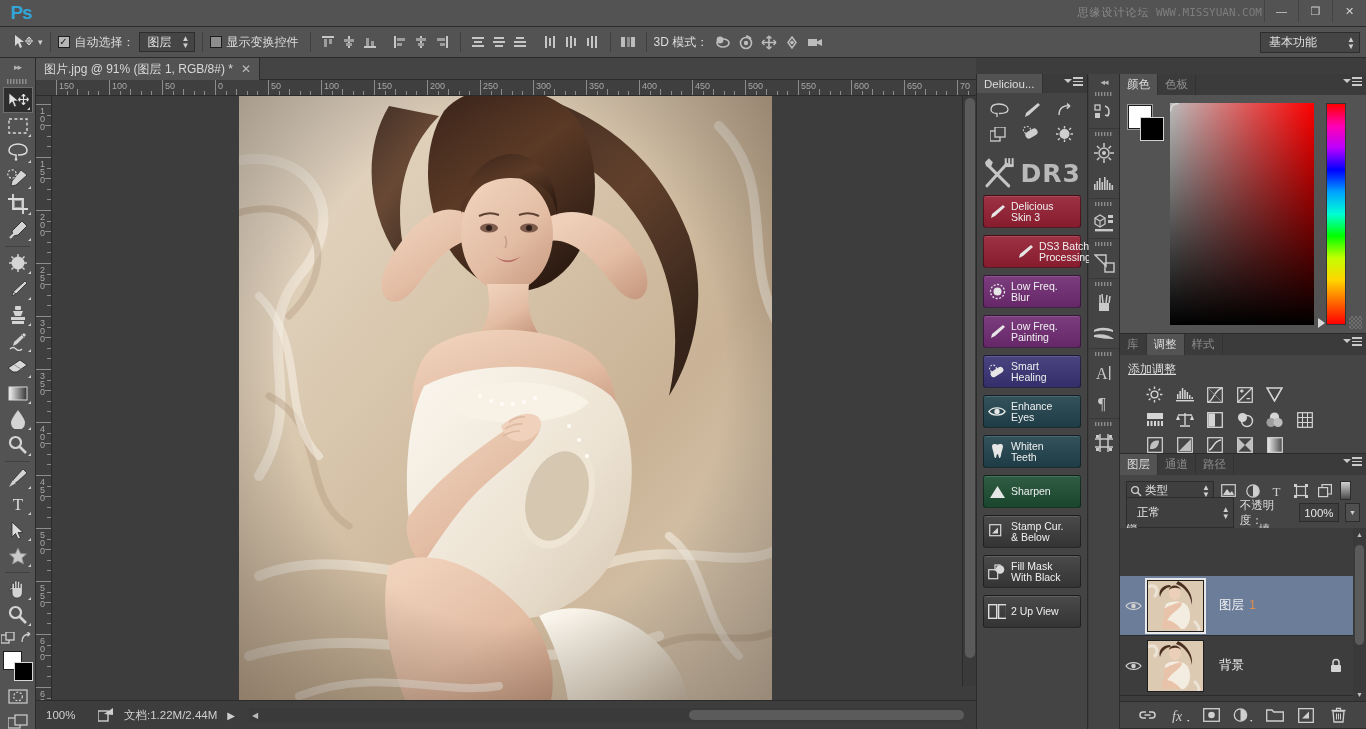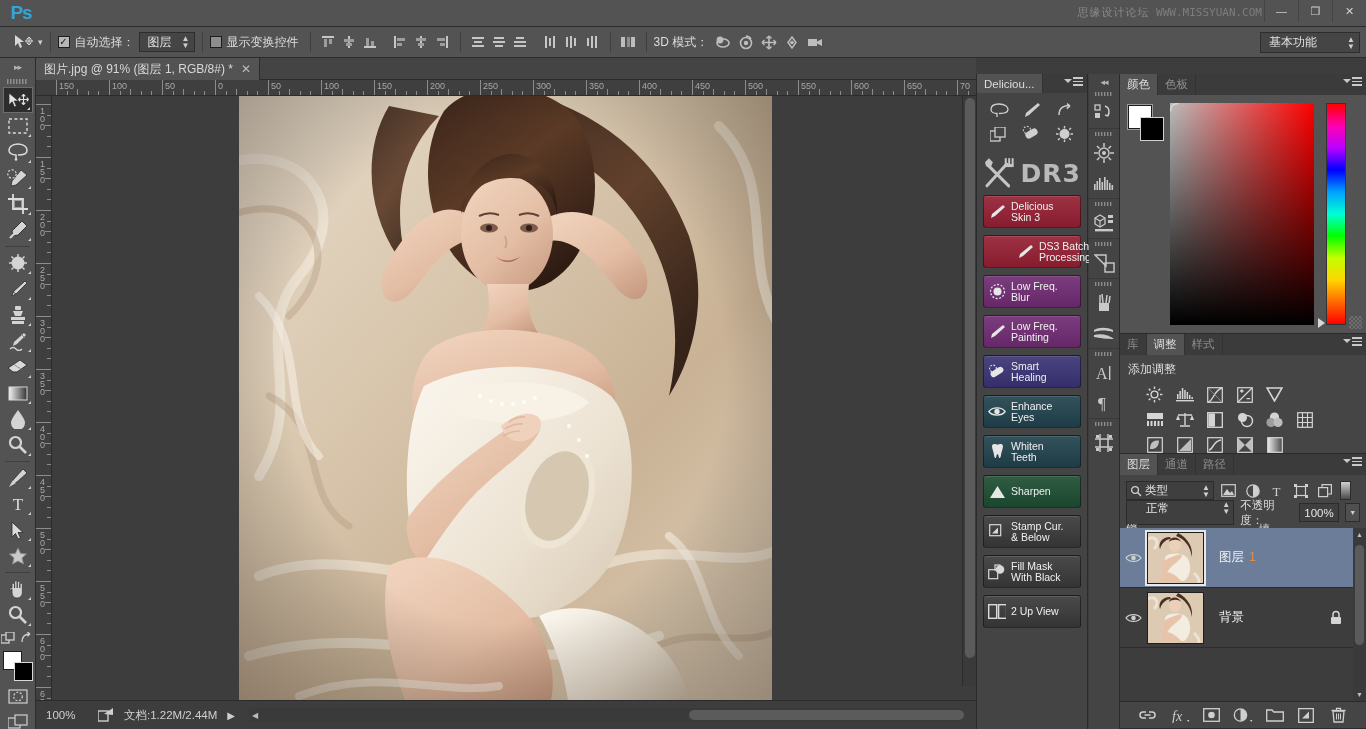--- a/index.html
+++ b/index.html
@@ -188,50 +188,50 @@
     position:absolute; left:206px; top:8px; width:20px; height:222px;
     background:linear-gradient(to bottom,#ff0000,#ff00b4,#bb00ff,#0000ff,#00a2ff,#00ffd5,#00ff00,#c3ff00,#ffd500,#ff6a00,#ff0000);
     border:1px solid #333;
   }
   .cp-huemark { position:absolute; left:198px; bottom:5px; width:0;height:0;
     border-top:5px solid transparent;border-bottom:5px solid transparent;border-left:7px solid #d8d8d8;}
   .cp-alert { position:absolute; right:4px; bottom:4px; width:13px; height:13px;
     background:repeating-conic-gradient(#6e6e6e 0 25%, #565656 0 50%) 0 0/4px 4px;}
 
   .adjpanel-body { background:#454545; height:98px; padding:6px 8px;}
-  .adj-title { font-size:12px; color:#dedede; margin-bottom:6px; }
+  .adj-title { font-size:12px; color:#dedede; margin-bottom:6px;text-decoration:underline; }
   .adj-grid { display:flex; flex-direction:column; gap:4px; padding-left:16px;}
   .adj-row { display:flex; gap:9px; }
   .adj-cell { width:21px; height:21px; display:flex; align-items:center; justify-content:center;}
 
   .layerspanel { background:#454545; height:calc(655px - 21px - 238px - 21px - 98px - 2px); position:relative;}
   .lp-filter { height:25px; display:flex; align-items:flex-end; gap:5px; padding:0 6px; }
   .lp-search {
     background:#3f3f3f; border:1px solid #2c2c2c; height:19px; width:88px;
     display:flex; align-items:center; padding:0 3px; gap:3px; font-size:11.5px; color:#e0e0e0;
   }
   .lp-fico { width:19px; height:19px; display:flex; align-items:center; justify-content:center;}
   .lp-toggle { width:11px; height:19px; background:linear-gradient(#d0d0d0,#4a4a4a); border:1px solid #2c2c2c; margin-left:1px;}
   .lp-row2 { height:25px; display:flex; align-items:center; gap:6px; padding:0 6px;}
   .lp-blend {
-    background:#3f3f3f; border:1px solid #2c2c2c; height:25px; width:116px;
-    display:flex; justify-content:space-between; padding:0 3px 0 19px;
+    background:#3f3f3f; border:1px solid #2c2c2c; height:31px; width:116px;
+    display:flex; align-items:center; justify-content:space-between; padding:0 3px 0 10px;
     font-size:11.5px; color:#e5e5e5;
   }
   .lp-num {
     background:#3f3f3f; border:1px solid #2c2c2c; height:19px; width:44px;
     display:flex; align-items:center; justify-content:center; font-size:11.5px; color:#e5e5e5;
   }
   .lp-arrow { width:16px; height:19px; background:#4f4f4f; border:1px solid #2c2c2c;
     display:flex; align-items:center; justify-content:center;}
   .lp-row3 { height:24px; display:flex; align-items:center; gap:6px; padding:0 6px;}
   .lp-lock-ico { width:17px; height:18px; display:flex; align-items:center; justify-content:center;}
   .layerlist { position:absolute; left:0; right:0; top:74px; bottom:27px; background:#3d3d3d; overflow:hidden;}
   .layer-row { display:flex; align-items:center; height:60px; border-bottom:1px solid #2b2b2b; position:relative;}
-  .layer-row.sel { background:#6b7d99; }
+  .layer-row.sel { background:#6b7d99;margin-top:48px; }
   .layer-eye { width:27px; display:flex; align-items:center; justify-content:center;}
   .layer-thumb { width:57px; height:52px; background:#c2ab94; border:1px solid #1e1e1e; overflow:hidden; position:relative;}
   .layer-row.sel .layer-thumb { box-shadow:0 0 0 2px #e8e8e8; }
   .layer-name { font-size:12.5px; color:#f0f0f0; margin-left:15px;}
   .layer-name .n { color:#e08b4e; margin-left:5px;}
   .layer-lock { position:absolute; right:24px; }
   .lp-scroll { position:absolute; right:0; top:74px; bottom:27px; width:13px; background:#3a3a3a;}
   .lp-scroll .th { position:absolute; left:2px; top:17px; width:9px; height:100px; background:#5b5b5b; border-radius:5px;}
   .lp-footer { position:absolute; left:0; right:0; bottom:0; height:27px; background:#454545;
     display:flex; align-items:center; justify-content:space-around; padding:0 12px; border-top:1px solid #2b2b2b;}

